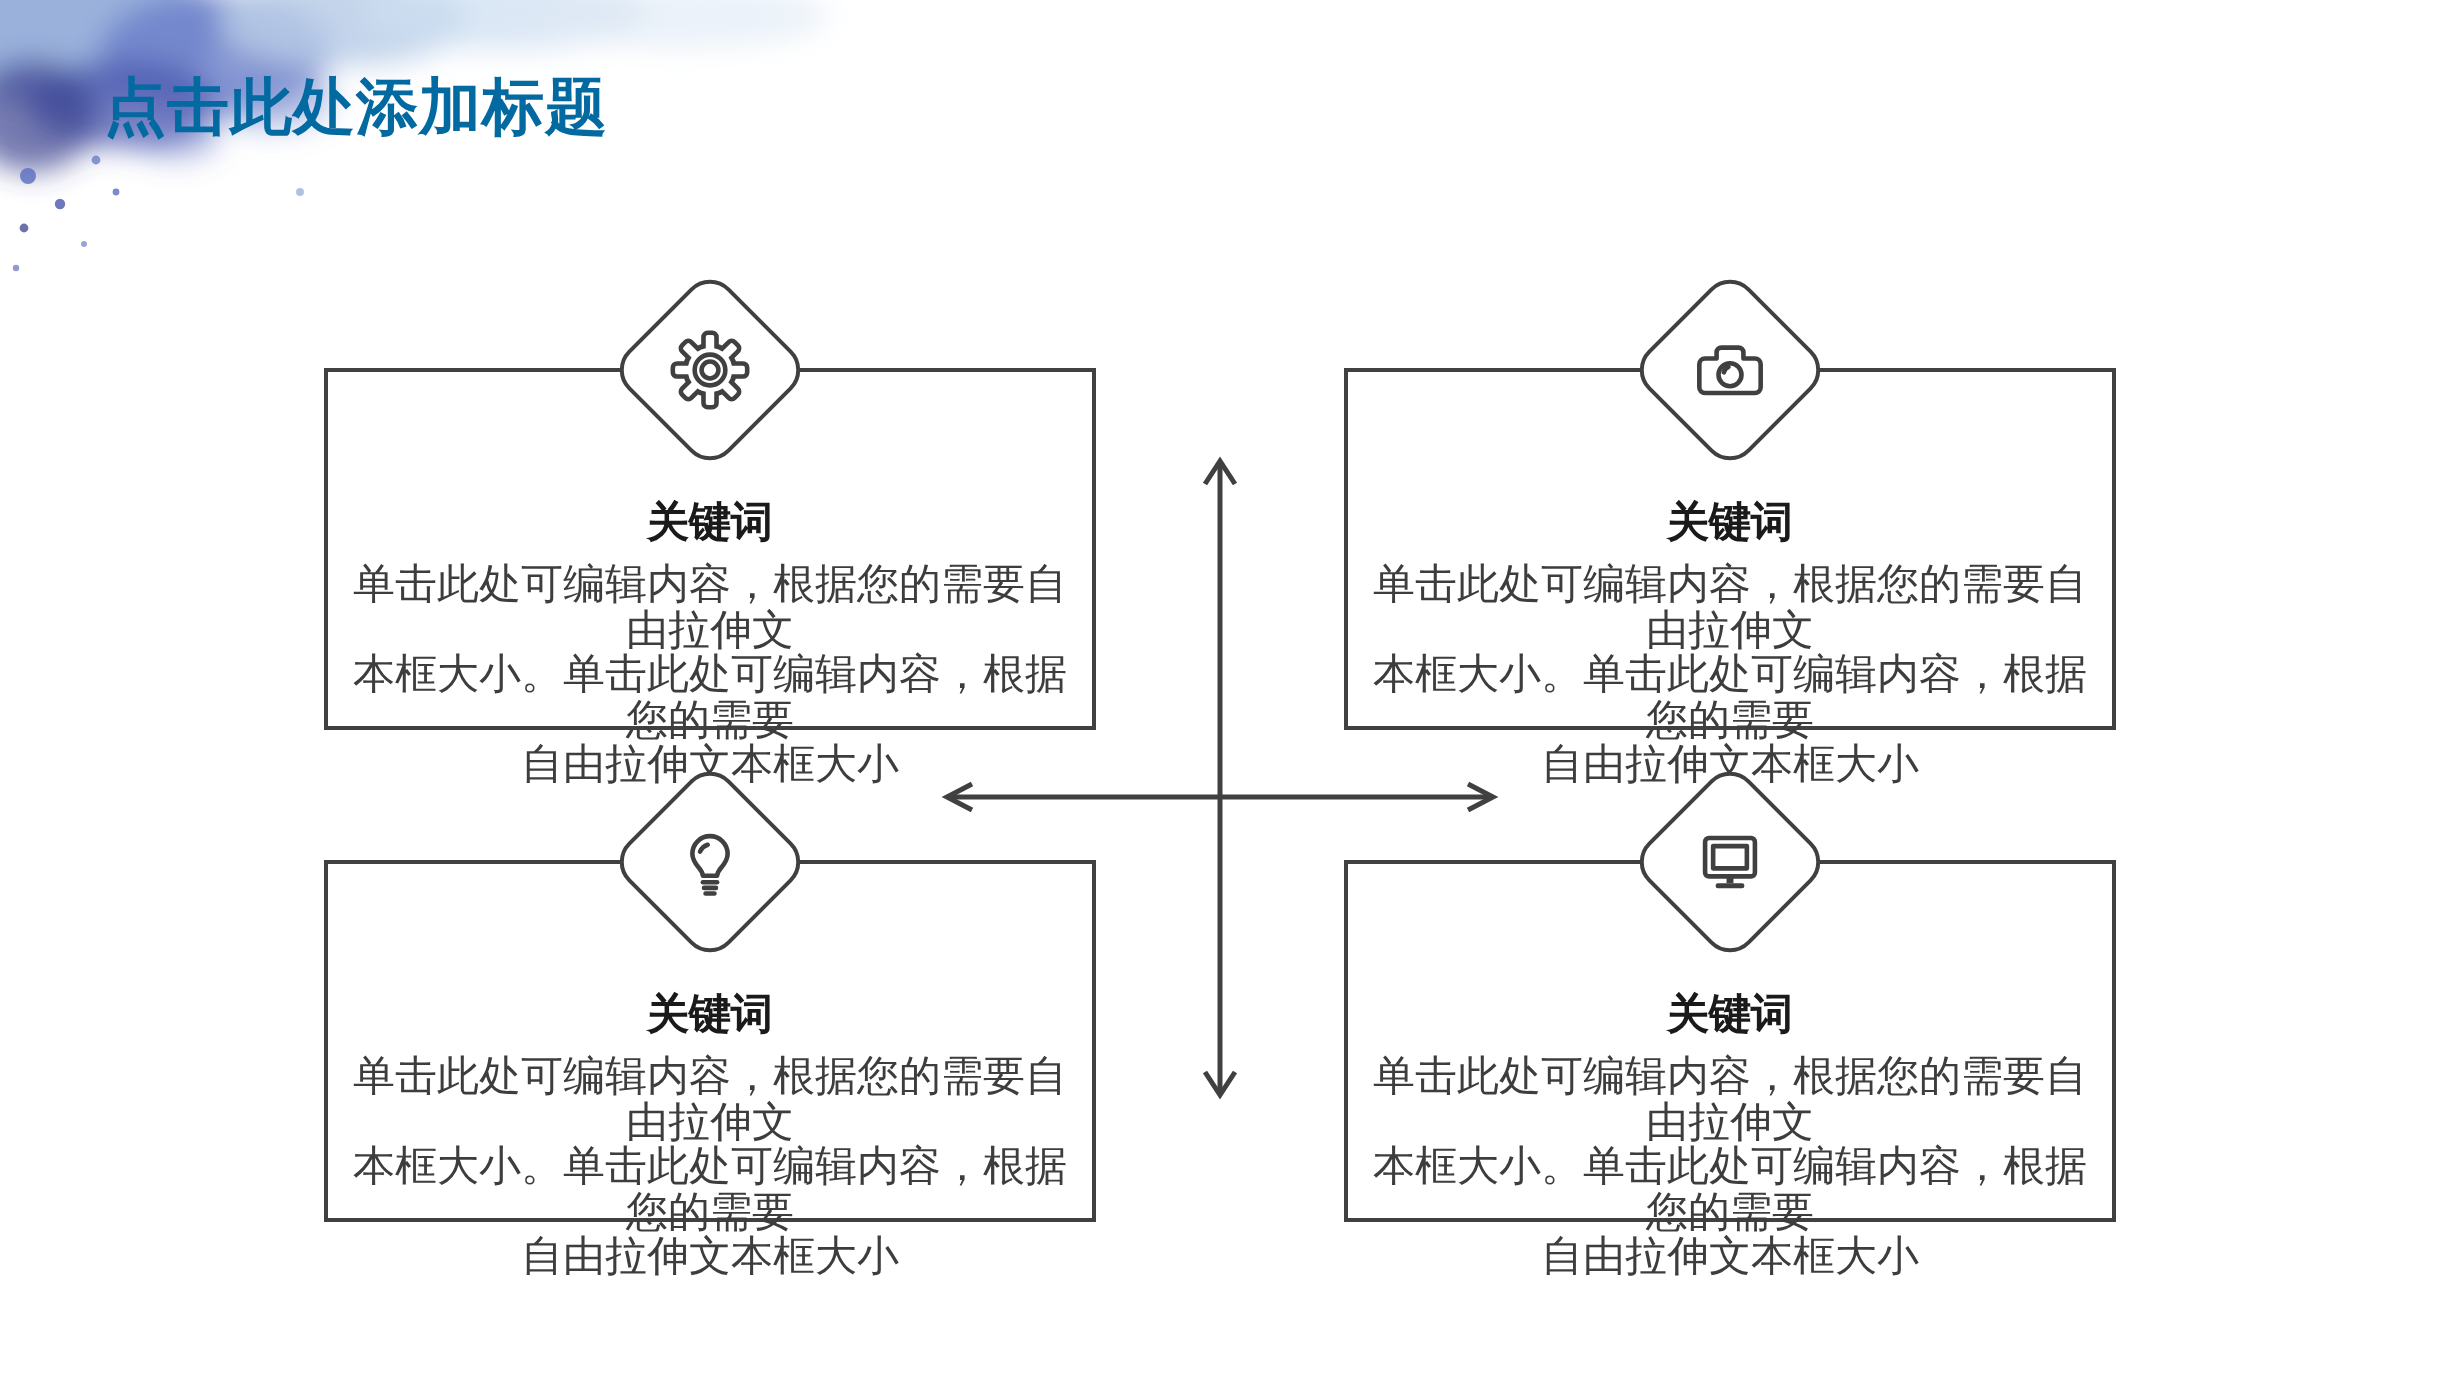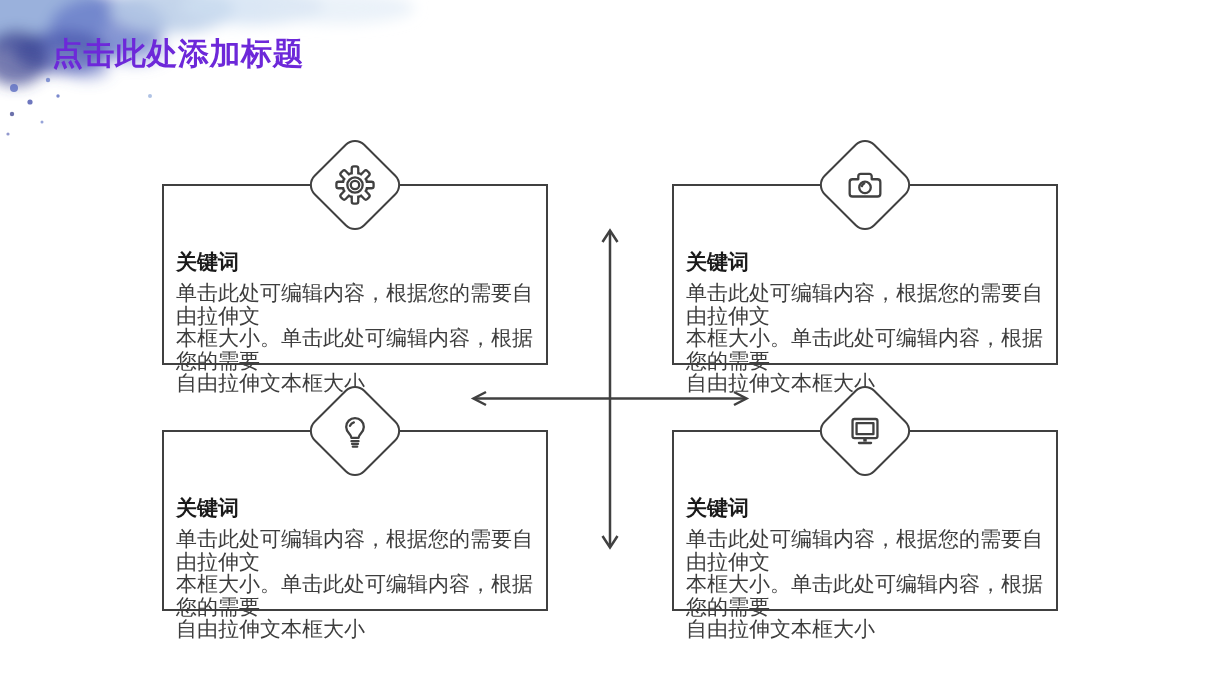--- a/index.html
+++ b/index.html
@@ -5,21 +5,21 @@
   * { margin:0; padding:0; box-sizing:border-box; }
   html,body { width:1224px; height:690px; background:#fff; overflow:hidden; }
   body { font-family:"Liberation Sans", sans-serif; position:relative; }
 
   .slide { position:absolute; left:0; top:0; width:1224px; height:690px; background:#ffffff; }
 
   .watercolor { position:absolute; left:0; top:0; width:430px; height:170px; pointer-events:none; }
 
   .slide-title {
     position:absolute; left:52px; top:33px;
-    font-size:31px; font-weight:700; color:#6d28d9; letter-spacing:0.5px;
+    font-size:31px; font-weight:700; color:#0369a1; letter-spacing:0.5px;
     white-space:nowrap;
   }
 
   .card {
     position:absolute; width:386px; height:181px;
     border:2.2px solid #404040; background:#ffffff;
   }
   .card.tl { left:162px; top:184px; }
   .card.tr { left:672px; top:184px; }
   .card.bl { left:162px; top:430px; }
@@ -30,21 +30,21 @@
     width:72px; height:72px;
     transform:translate(-50%,-50%) rotate(45deg);
     background:#ffffff; border:2.2px solid #404040; border-radius:14px;
   }
   .diamond-icon {
     position:absolute; left:50%; top:-1px;
     transform:translate(-50%,-50%);
     width:46px; height:46px;
   }
 
-  .card-inner { position:absolute; left:0; top:0; width:100%; height:100%; padding:62px 12px 0 12px; }
+  .card-inner { position:absolute; left:0; top:0; width:100%; height:100%; padding:62px 12px 0 12px; text-align:center; }
   .card-title {
     font-size:21px; font-weight:700; color:#1a1a1a; line-height:27px;
   }
   .card-body {
     margin-top:7px; font-size:21px; line-height:22.5px; color:#3d3d3d;
     white-space:pre-line; max-width:366px; margin-left:auto; margin-right:auto;
   }
 
   .axes { position:absolute; left:0; top:0; width:1224px; height:690px; pointer-events:none; }
 

